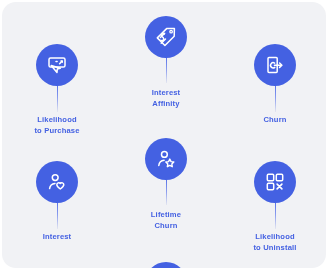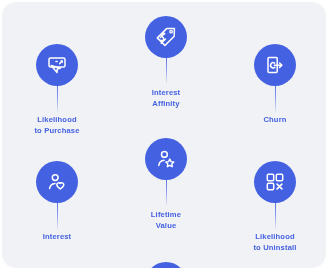--- a/index.html
+++ b/index.html
@@ -133,21 +133,21 @@
   <div class="node" style="left:164px; top:157px;">
     <div class="circle">
       <svg width="24" height="24" viewBox="0 0 24 24" fill="none">
         <circle cx="10.4" cy="7.4" r="2.9" stroke="#ffffff" stroke-width="1.5"></circle>
         <path d="M4.8 18.5 a5.9 5.9 0 0 1 5.3 -5.2" stroke="#ffffff" stroke-width="1.5" stroke-linecap="round"></path>
         <path d="M15.8 12.1 l1.25 2.5 l2.75 0.4 l-2 1.95 l0.48 2.75 l-2.48 -1.3 l-2.45 1.3 l0.47 -2.75 l-2 -1.95 l2.75 -0.4 Z" stroke="#ffffff" stroke-width="1.4" stroke-linejoin="round"></path>
       </svg>
     </div>
     <div class="connector" style="height:25px;"></div>
     <div class="label" style="top:50px;">Lifetime
-Value</div>
+Churn</div>
   </div>
 
   <div class="node" style="left:273px; top:180px;">
     <div class="circle">
       <svg width="24" height="24" viewBox="0 0 24 24" fill="none">
         <rect x="4.3" y="4.3" width="6.4" height="6.4" rx="1.1" stroke="#ffffff" stroke-width="1.5"></rect>
         <rect x="13.3" y="4.3" width="6.4" height="6.4" rx="1.1" stroke="#ffffff" stroke-width="1.5"></rect>
         <rect x="4.3" y="13.3" width="6.4" height="6.4" rx="1.1" stroke="#ffffff" stroke-width="1.5"></rect>
         <path d="M14.1 14.1 L18.9 18.9 M18.9 14.1 L14.1 18.9" stroke="#ffffff" stroke-width="1.6" stroke-linecap="round"></path>
       </svg>

